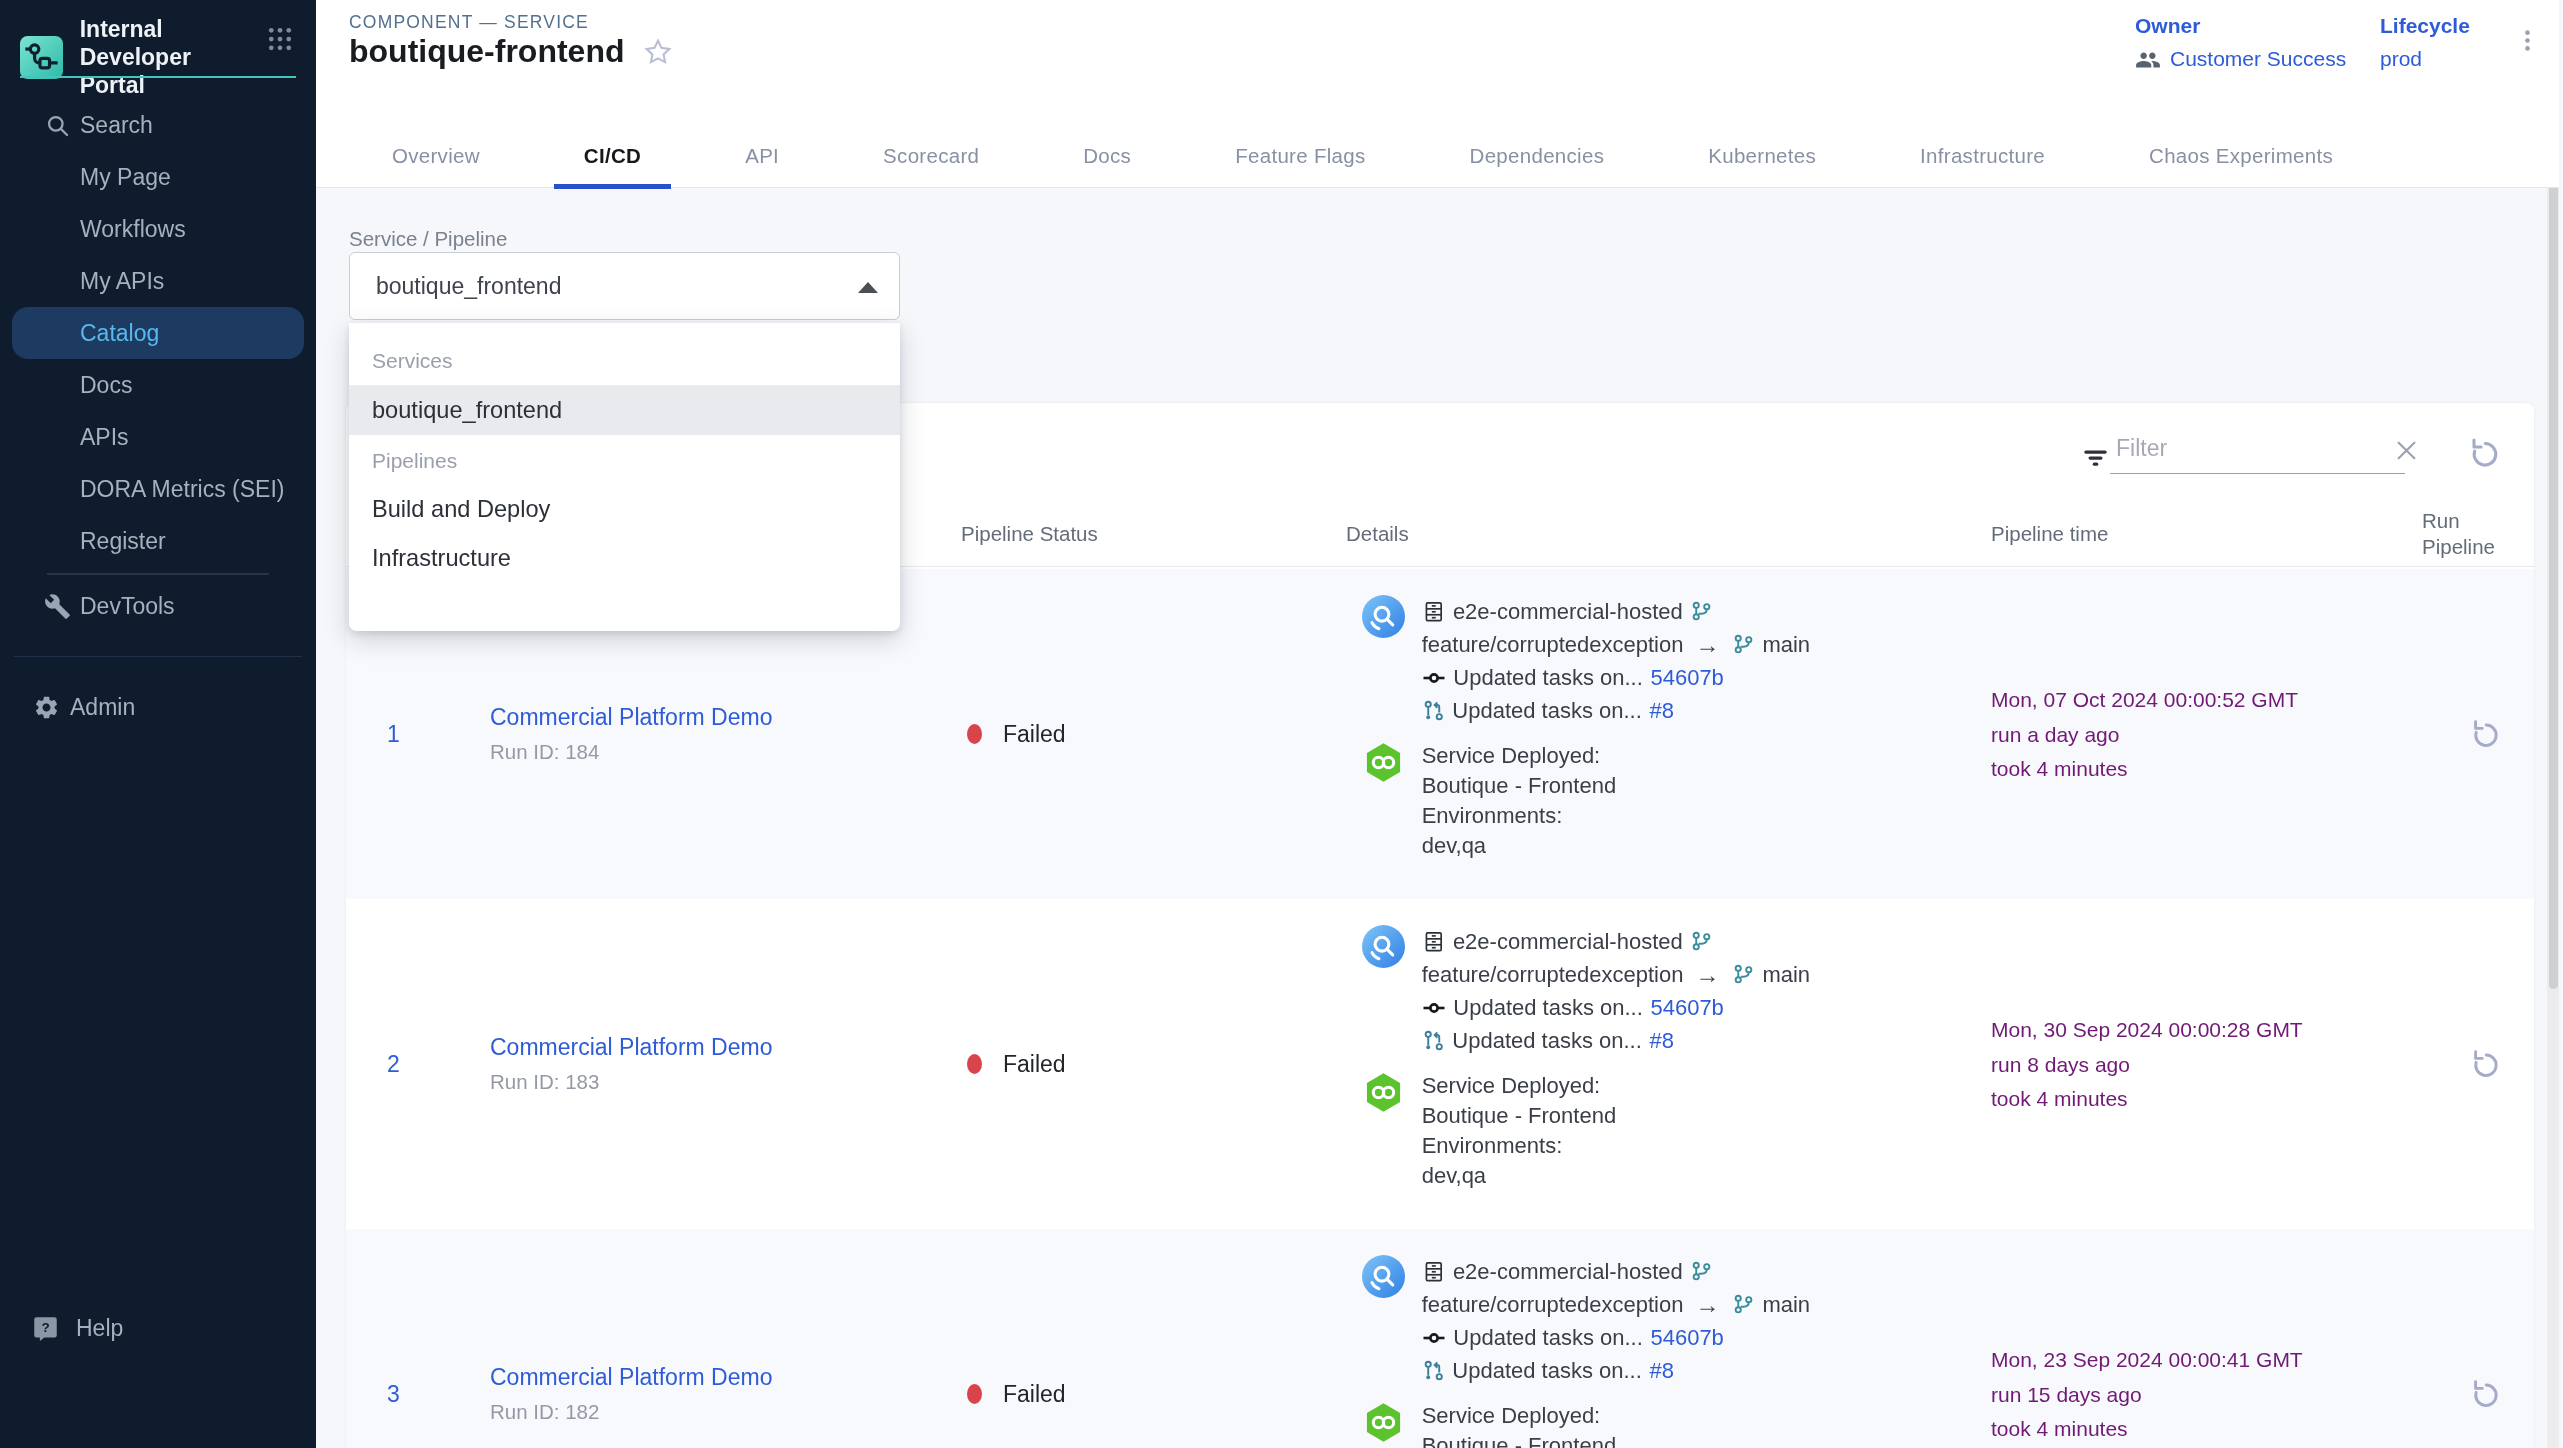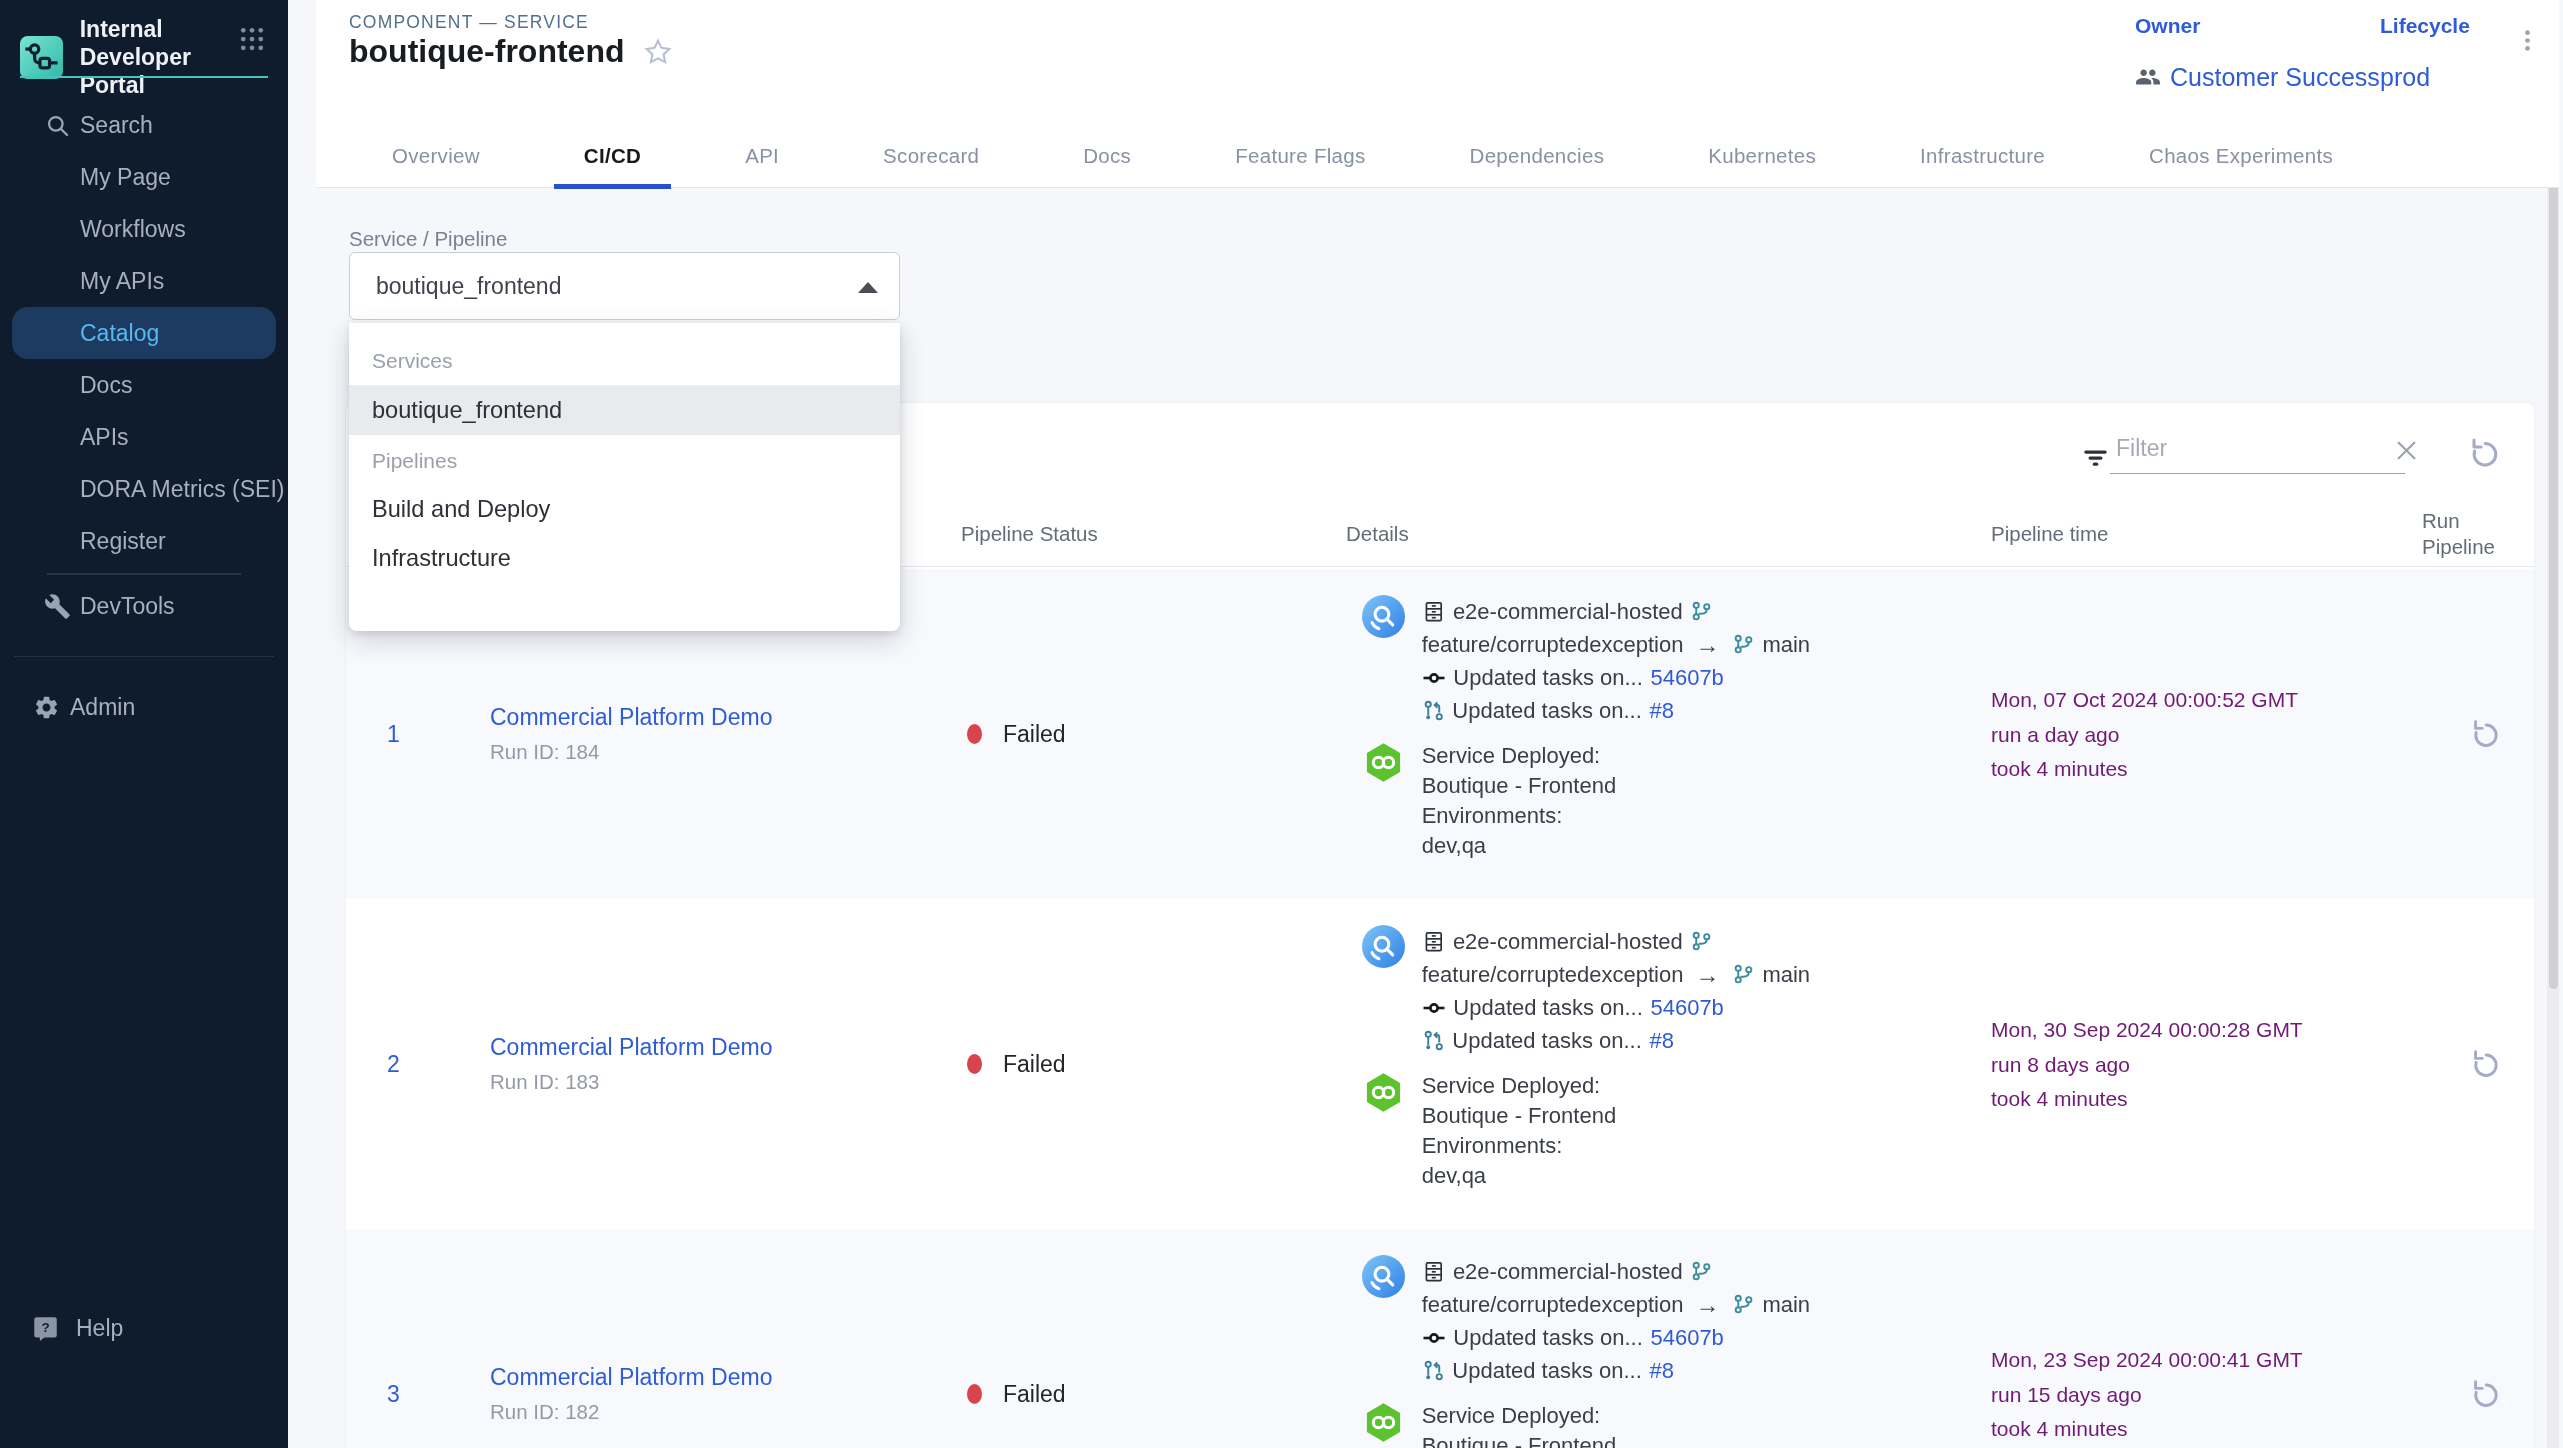--- a/index.html
+++ b/index.html
@@ -2,21 +2,21 @@
 <html style="font-size:12px"><head>
 <meta charset="utf-8">
 <style>
   * { margin:0; padding:0; box-sizing:border-box; }
   html,body { background:#222; }
   #root {
     position:relative; width:2563px; height:1449px; overflow:hidden;
     background:#f5f7fa; font-family:"Liberation Sans", sans-serif;
   }
   
-  .sidebar { position:absolute; left:0; top:0; width:288px; height:100%;
+  .sidebar { position:absolute; left:0; top:0; width:316px; height:100%;
     background:var(--sidebar-bg,#0f1c2d); color:#a7b0bd; }
   .brand { position:absolute; left:20px; top:15px; display:flex; gap:16.7px; align-items:center; }
   .brand-title { font-size:23px; line-height:28px; font-weight:700; color:#eef2f6; width:167px; }
   .apps-icon { position:absolute; right:21px; top:24px; color:#7f8b99; cursor:pointer; }
   .brand-rule { position:absolute; left:20px; right:20px; top:76px; height:2.3px; background:var(--teal,#3fc6bd); }
   .nav { position:absolute; top:99px; left:0; right:0; }
   .nav-item { height:52px; display:flex; align-items:center; padding-left:80px;
     font-size:23px; position:relative; cursor:pointer; color:#a7b0bd; }
   .nav-item .icn { position:absolute; left:44px; display:flex; color:#9aa5b3; }
   .nav-item.active { background:var(--active-item-bg,#1d3a60); border-radius:16px;
@@ -36,22 +36,22 @@
   .main { position:absolute; left:316px; top:0; right:4px; height:100%; }
   .topbar { position:absolute; top:0; left:0; right:0; height:188px; background:#fff;
     border-bottom:1.5px solid #e4e6eb; z-index:5; }
   .breadcrumb { position:absolute; left:33px; top:12px; font-size:17.5px; letter-spacing:1.2px;
     color:#53708f; font-weight:500; }
   .title-row { position:absolute; left:33px; top:33px; display:flex; align-items:center; gap:18px; }
   .page-title { font-size:32px; font-weight:700; color:#191c20; }
   .star-icon { display:flex; color:#b9bfd2; cursor:pointer; }
   .meta-block { position:absolute; top:13.7px; }
   .meta-label { font-size:21px; font-weight:700; color:var(--accent-blue,#2f6bd8); }
-  .meta-value { margin-top:25px; display:flex; align-items:center; gap:9px;
-    font-size:25px; color:var(--accent-blue,#2f6bd8); cursor:pointer; }
+  .meta-value { margin-top:9px; display:flex; gap:9px;
+    font-size:21px; color:var(--accent-blue,#2f6bd8); cursor:pointer; }
   .owner-block { left:1819px; }
   .lifecycle-block { left:2064px; }
   .kebab-icon { position:absolute; left:2198px; top:27px; color:#9aa2b1; cursor:pointer; }
   .tabs { position:absolute; left:46px; bottom:-1.5px; display:flex; gap:44px; }
   .tab { font-size:20.5px; color:#8890a3; padding:0 30px 21px 30px; letter-spacing:0.3px; cursor:pointer; }
   .tab.active { color:#16181c; font-weight:700; padding-bottom:16px;
     border-bottom:5.3px solid var(--tab-underline,#2750cc); }
   
   .content { position:absolute; top:188px; left:0; right:0; bottom:0; background:#f5f7fa; }
   .select-label { position:absolute; left:33px; top:39px; font-size:20.5px; color:#7a8290; }

